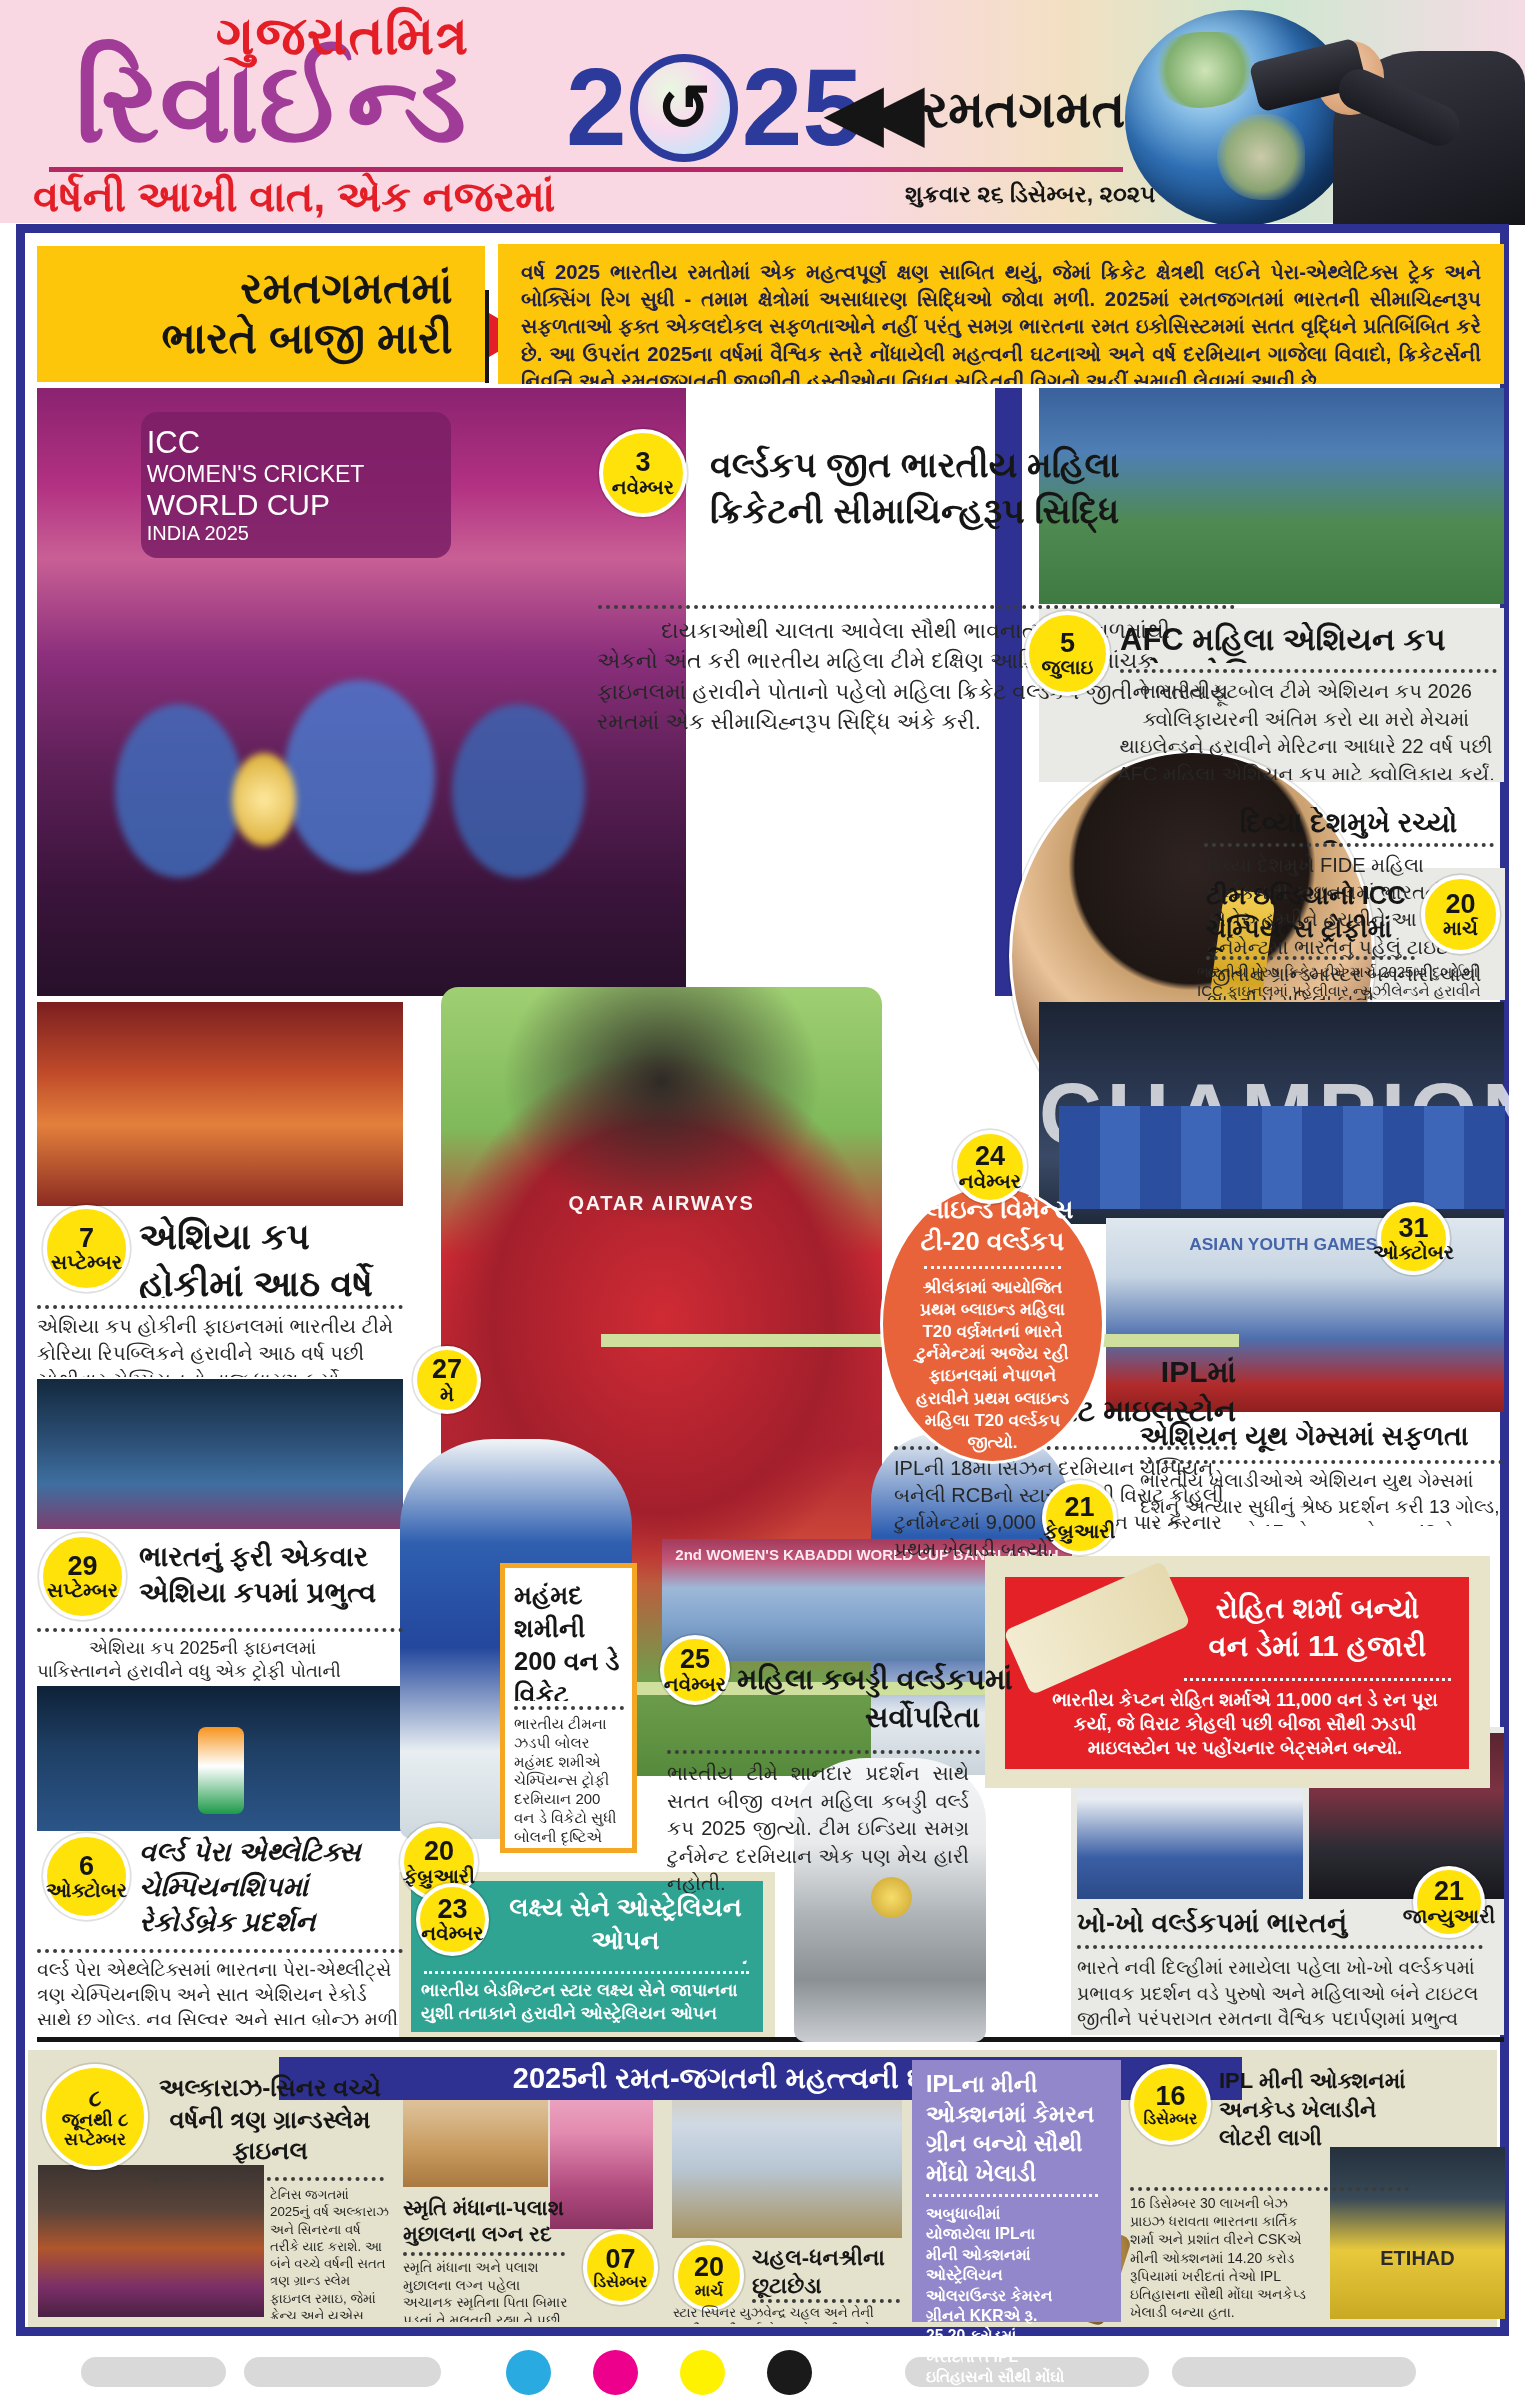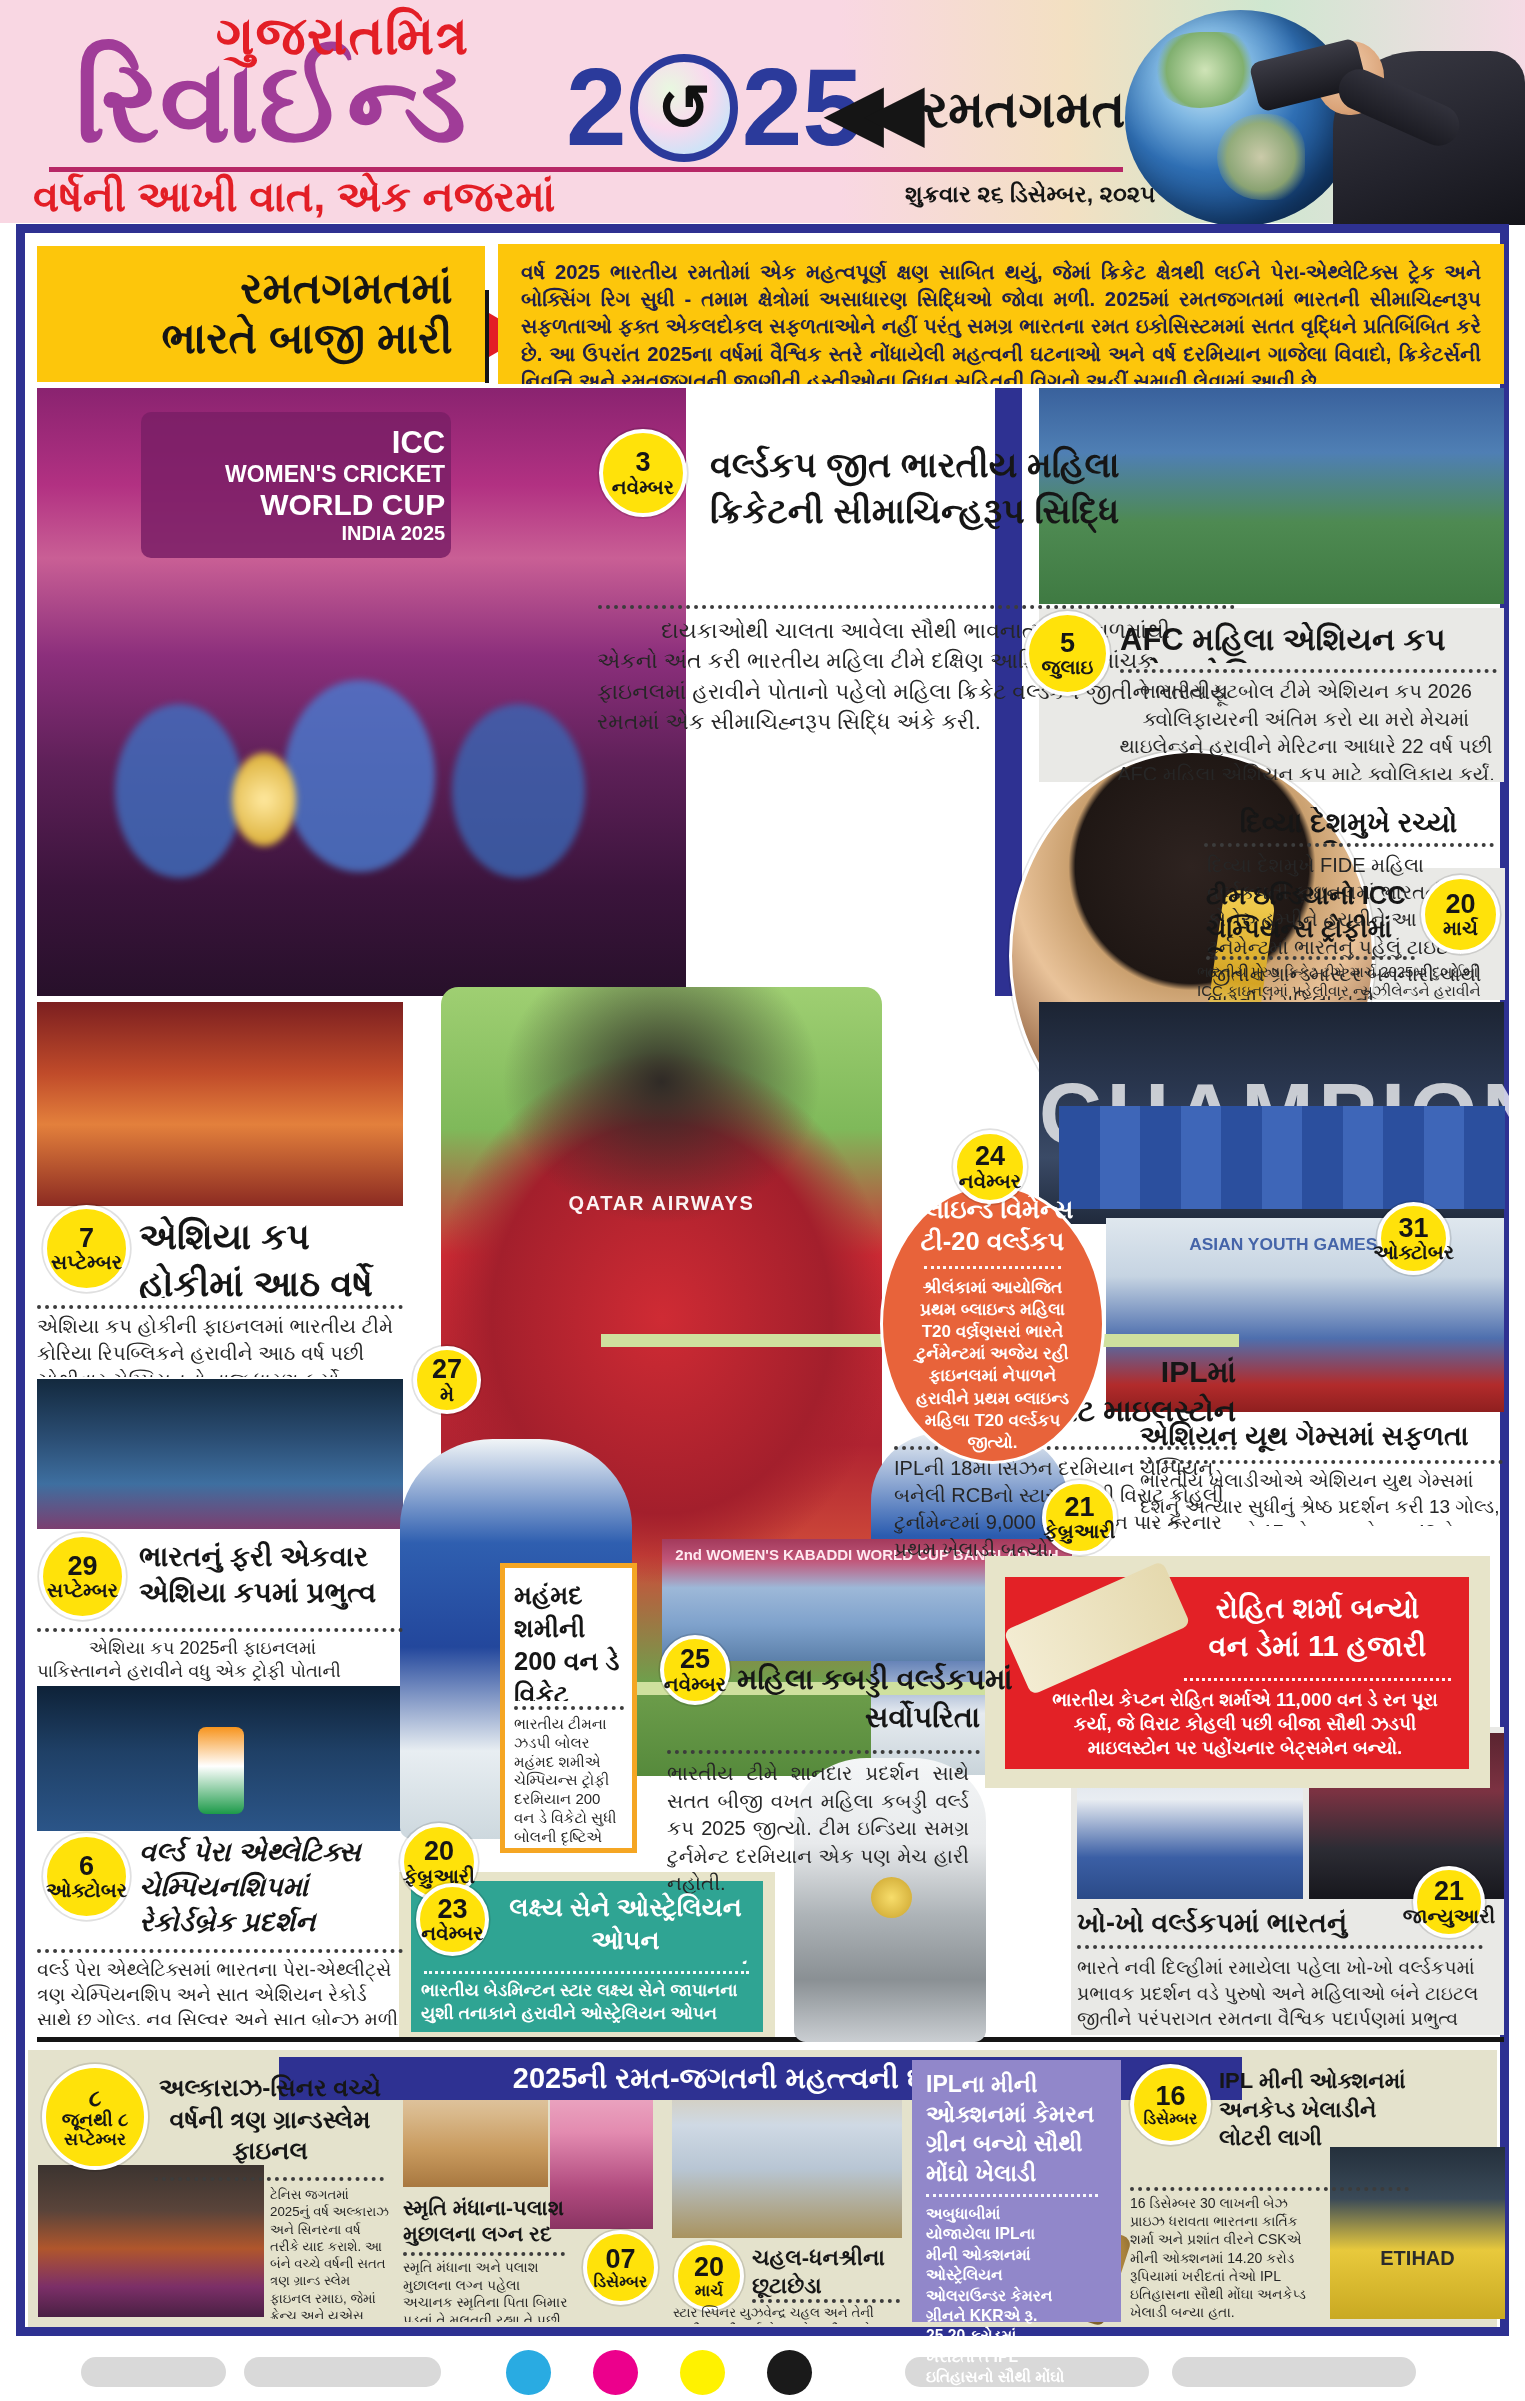--- a/index.html
+++ b/index.html
@@ -64,21 +64,21 @@
   .dotted-w{border-top:3.5px dotted rgba(255,255,255,.95);height:0;}
   .body-txt{color:#262626;z-index:4;}
   .graybox{background:#e9e9e6;}
   .photo{z-index:1;}
   .photo-label{position:absolute;color:rgba(255,255,255,.95);font-weight:bold;text-align:center;width:100%;}
 
   
   .ph-worldcup{left:37px;top:388px;width:649px;height:608px;
     background:linear-gradient(180deg,#8a2370 0%,#b23182 16%,#c95f95 28%,#8c2f7c 44%,#5e2058 62%,#3b143c 82%,#27102a 100%);}
   .ph-worldcup .sign{position:absolute;left:16%;top:4%;width:46%;padding:12.8px 5.8px;background:rgba(122,31,102,.85);
-    border-radius:10px;text-align:right;color:#fff;font-weight:bold;}
+    border-radius:16px;text-align:left;color:#fff;font-weight:normal;}
   .ph-worldcup .blob{position:absolute;border-radius:50%;filter:blur(3.5px);}
   .ph-afc{left:1039px;top:388px;width:465px;height:216px;
     background:linear-gradient(180deg,#39619c 0%,#4f7fb4 30%,#4e8a52 62%,#3f7a42 100%);}
   .ph-divya{left:1009px;top:750px;width:360px;height:406px;border-radius:50%;
     background:radial-gradient(circle at 50% 28%,#2e2320 0%,#1f1714 34%,#caa06f 36%,#e9c39a 52%,#8a5a3a 78%,#6e4026 100%);
     border:3.5px solid #ffffff;box-shadow:0 0 0 1.7px rgba(0,0,0,.1);}
   .ph-divya .trophy{position:absolute;left:56%;top:34%;width:52px;height:151px;border-radius:17.4px;
     background:linear-gradient(180deg,#f3cf52,#d4a423 60%,#f7e6a0);transform:rotate(8deg);}
   .ph-champs{left:1039px;top:1002px;width:465px;height:222px;
     background:linear-gradient(180deg,#1c2433 0%,#2a3750 40%,#3a4a66 70%,#202a3c 100%);}
@@ -303,21 +303,21 @@
     <div class="mon">ફેબ્રુઆરી</div>
   </div>
 
   <div class="abs badge" style="left:953px;top:1130px;width:74px;height:74px;z-index:7;">
     <div class="num">24</div>
     <div class="mon">નવેમ્બર</div>
   </div>
   <div class="abs orange-circle">
     <div class="hl-o">બ્લાઇન્ડ વિમેન્સ ટી-20 વર્લ્ડકપ</div>
     <div class="dotted-w" style="width:80%;margin-top:8.1px;"></div>
-    <div class="bd-o">શ્રીલંકામાં આયોજિત પ્રથમ બ્લાઇન્ડ મહિલા T20 વર્લ્રણસરાં ભારતે ટુર્નમેન્ટમાં અજેય રહી ફાઇનલમાં નેપાળને હરાવીને પ્રથમ બ્લાઇન્ડ મહિલા T20 વર્લ્ડકપ જીત્યો.</div>
+    <div class="bd-o">શ્રીલંકામાં આયોજિત પ્રથમ બ્લાઇન્ડ મહિલા T20 વર્લ્રમતનાં ભારતે ટુર્નમેન્ટમાં અજેય રહી ફાઇનલમાં નેપાળને હરાવીને પ્રથમ બ્લાઇન્ડ મહિલા T20 વર્લ્ડકપ જીત્યો.</div>
   </div>
   <div class="abs photo ph-blind"></div>
 
   <div class="abs photo ph-boxing">
     <div class="photo-label backdrop-label">ASIAN YOUTH GAMES 2025</div>
   </div>
   <div class="abs badge" style="left:1377px;top:1202px;width:73px;height:73px;">
     <div class="num">31</div>
     <div class="mon">ઓક્ટોબર</div>
   </div>

